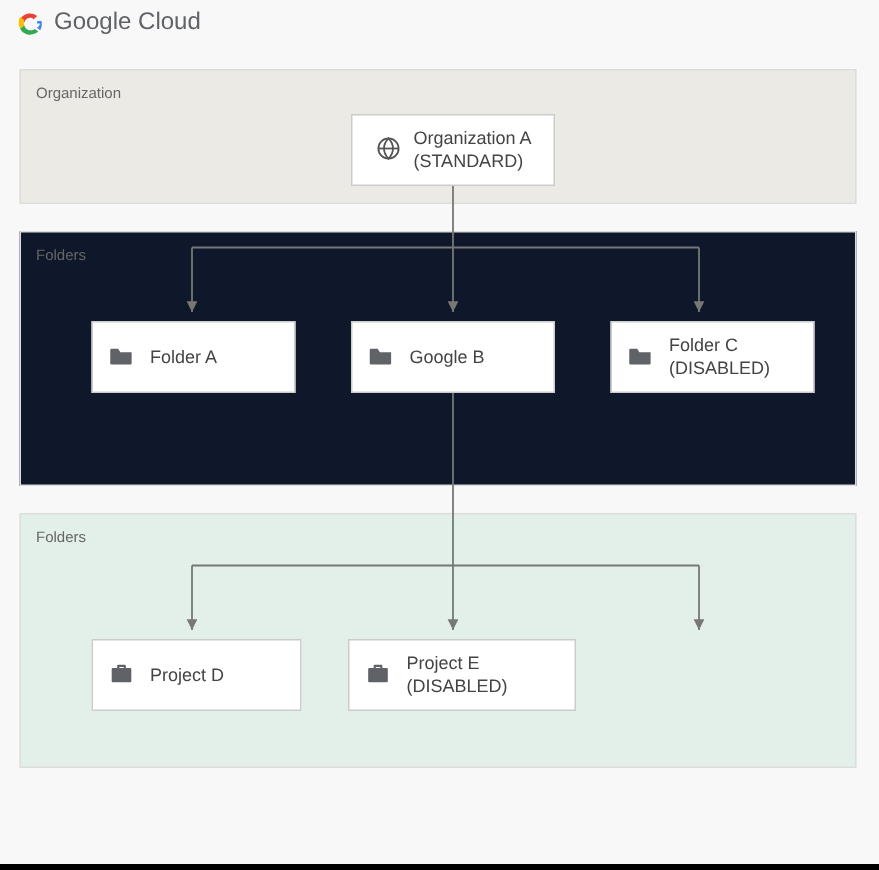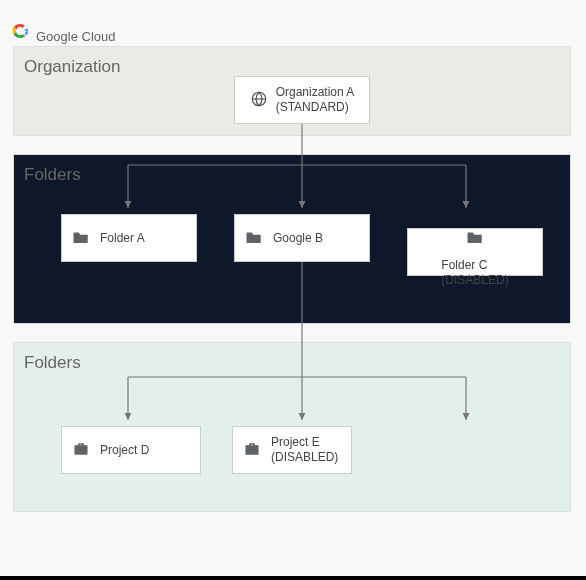--- a/index.html
+++ b/index.html
@@ -11,38 +11,38 @@
     width: 586px;
   }
   .canvas {
     position: relative;
     width: 586px;
     height: 580px;
     background: #f8f8f8;
   }
   .brand {
     position: absolute;
-    top: 21px; left: 10px;
+    top: 6px; left: 10px;
     display: flex;
-    align-items: flex-end;
+    align-items: flex-start;
     gap: 6px;
     color: #5f6368;
-    font-size: 13px;
+    font-size: 16px;
   }
   .brand .gtext { color:#5f6368; }
   .brand .gstrong { font-weight:500; color:#5f6368; }
   .panel {
     position: absolute;
     left: 13px; width: 558px;
     border: 1px solid #ddd;
   }
   .panel-label {
     position: absolute;
     top: 10px; left: 10px;
-    font-size: 17px;
+    font-size: 10px;
     color: #666;
   }
   .org-panel { top: 46px; height: 90px; background: #eceae5; }
   .fold-panel { top: 154px; height: 170px; background: #0f172a; }
   .proj-panel { top: 342px; height: 170px; background: #e3f0e9; }
   .node {
     position: absolute;
     background: #fff;
     border: 1px solid #ccc;
     display: flex;
@@ -120,21 +120,21 @@
       <svg width="18" height="16" viewBox="0 0 24 20">
           <path fill="#5f6368" d="M3 4h6l2 3h10v10a1 1 0 0 1-1 1H3a1 1 0 0 1-1-1V5a1 1 0 0 1 1-1z"></path>
         </svg>
     </span>
     <span class="txt">
       <span>Google B</span>
       <span class="sub"></span>
     </span>
   </div>
 
-  <div class="node" style="left:407px; top:228px; width:136px; height:48px;flex-direction:column;">
+  <div class="node" style="left:407px; top:214px; width:136px; height:48px;">
     <span>
       <svg width="18" height="16" viewBox="0 0 24 20">
           <path fill="#5f6368" d="M3 4h6l2 3h10v10a1 1 0 0 1-1 1H3a1 1 0 0 1-1-1V5a1 1 0 0 1 1-1z"></path>
         </svg>
     </span>
     <span class="txt">
       <span>Folder C</span>
       <span class="sub">(DISABLED)</span>
     </span>
   </div>
@@ -144,21 +144,21 @@
       <svg width="18" height="16" viewBox="0 0 24 22">
           <path fill="#5f6368" d="M9 3h6a1 1 0 0 1 1 1v2h4a1 1 0 0 1 1 1v11a1 1 0 0 1-1 1H4a1 1 0 0 1-1-1V7a1 1 0 0 1 1-1h4V4a1 1 0 0 1 1-1zm1 3h4V5h-4v1z"></path>
         </svg>
     </span>
     <span class="txt">
       <span>Project D</span>
       <span class="sub"></span>
     </span>
   </div>
 
-  <div class="node" style="left:232px; top:426px; width:120px; height:48px;">
+  <div class="node" style="left:232px; top:426px; width:152px; height:48px;">
     <span>
       <svg width="18" height="16" viewBox="0 0 24 22">
           <path fill="#5f6368" d="M9 3h6a1 1 0 0 1 1 1v2h4a1 1 0 0 1 1 1v11a1 1 0 0 1-1 1H4a1 1 0 0 1-1-1V7a1 1 0 0 1 1-1h4V4a1 1 0 0 1 1-1zm1 3h4V5h-4v1z"></path>
         </svg>
     </span>
     <span class="txt">
       <span>Project E</span>
       <span class="sub">(DISABLED)</span>
     </span>
   </div>

